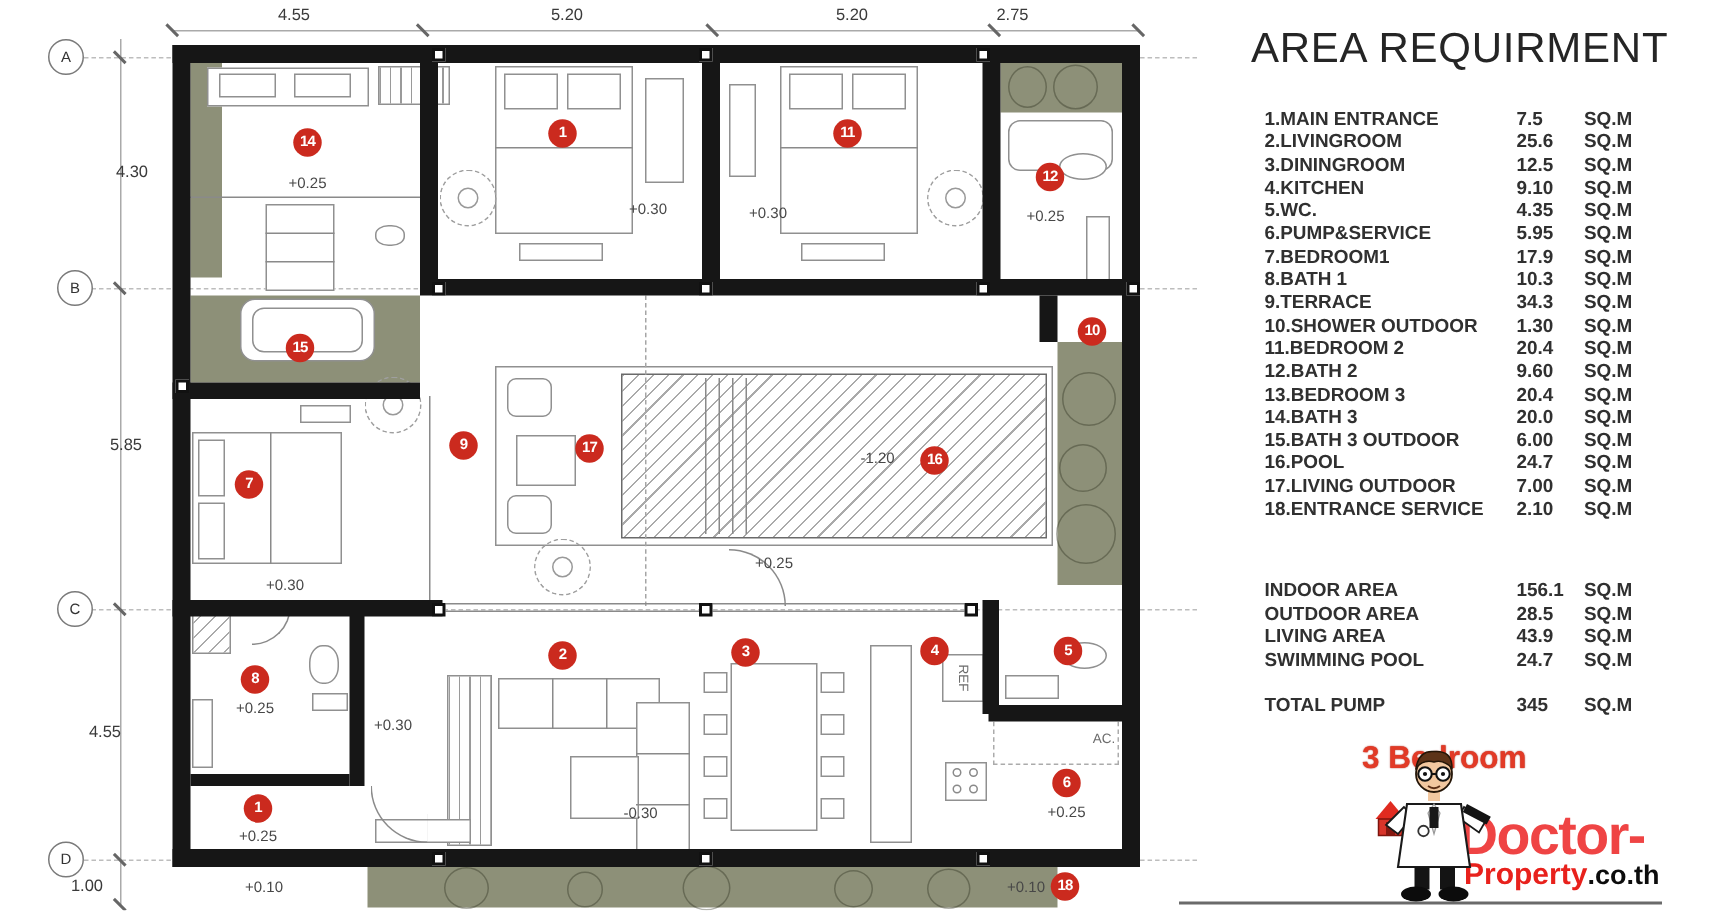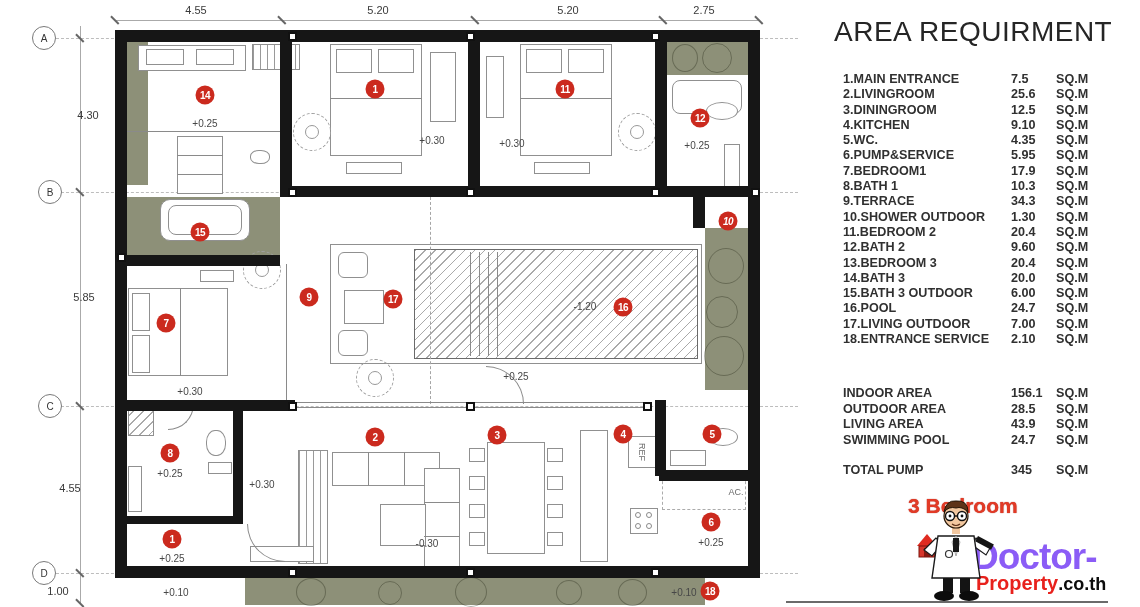--- a/index.html
+++ b/index.html
@@ -36,21 +36,21 @@
   .a-name{position:absolute;left:15px}
   .a-val{position:absolute;left:183px}
   .a-unit{position:absolute;left:228px}
   #area-summary{position:absolute;left:0;top:370px;width:100%}
   #area-total{position:absolute;left:0;top:447px;width:100%}
   
   #plan-title{position:absolute;left:788px;top:566px;font-size:30px;color:#3d3d3d;letter-spacing:2px;word-spacing:9px;z-index:40;white-space:nowrap}
   #plan-title-rule{position:absolute;left:786px;top:601px;width:322px;height:2px;background:#6a6a6a;z-index:40}
   #logo{position:absolute;left:898px;top:492px;width:242px;height:112px;z-index:50}
   #badge{position:absolute;left:10px;top:2px;font-size:21px;font-weight:700;color:#e23a26;text-shadow:0 0 1px #a32014;white-space:nowrap}
-  #brand-main{position:absolute;left:74px;top:44px;font-size:37px;font-weight:800;color:#8b5cf6;letter-spacing:-1px;white-space:nowrap}
+  #brand-main{position:absolute;left:74px;top:44px;font-size:37px;font-weight:800;color:#ef4444;letter-spacing:-1px;white-space:nowrap}
   #brand-sub{position:absolute;left:78px;top:80px;font-size:20px;font-weight:800;white-space:nowrap}
   #brand-sub .red{color:#e8211c}
   #brand-sub .blk{color:#0c0c0c;font-size:18px}
   #doctor{position:absolute;left:18px;top:6px;z-index:2}
 </style>
 </head>
 <body>
 
 <div id="canvas">
 
@@ -205,21 +205,21 @@
       <div class="gb" style="left: 44px; top: 38px;">A</div>
       <div class="gridline" style="left: 56px; top: 192px; width: 742px;"></div>
       <div class="gb" style="left: 50px; top: 192px;">B</div>
       <div class="gridline" style="left: 56px; top: 406px; width: 742px;"></div>
       <div class="gb" style="left: 50px; top: 406px;">C</div>
       <div class="gridline" style="left: 56px; top: 573px; width: 742px;"></div>
       <div class="gb" style="left: 44px; top: 573px;">D</div>
       <div class="dimlab" style="left: 196px; top: 10px;">4.55</div>
       <div class="dimlab" style="left: 378px; top: 10px;">5.20</div>
       <div class="dimlab" style="left: 568px; top: 10px;">5.20</div>
-      <div class="dimlab" style="left: 704px; top: 10px; text-align: center;">2.75</div>
+      <div class="dimlab" style="left: 675px; top: 10px; text-align: center;">2.75</div>
       <div class="dimlab" style="left: 88px; top: 115px;">4.30</div>
       <div class="dimlab" style="left: 84px; top: 297px;">5.85</div>
       <div class="dimlab" style="left: 70px; top: 488px;">4.55</div>
       <div class="dimlab" style="left: 58px; top: 591px;">1.00</div>
       <div class="tick" style="left: 115px; top: 20px;"></div>
       <div class="tick" style="left: 282px; top: 20px;"></div>
       <div class="tick" style="left: 475px; top: 20px;"></div>
       <div class="tick" style="left: 663px; top: 20px;"></div>
       <div class="tick" style="left: 759px; top: 20px;"></div>
       <div class="tick" style="left: 80px; top: 38px;"></div>
@@ -229,21 +229,21 @@
       <div class="tick" style="left: 80px; top: 603px;"></div>
       <div class="marker" style="left: 172px; top: 539px;">1</div>
       <div class="marker" style="left: 375px; top: 437px;">2</div>
       <div class="marker" style="left: 497px; top: 435px;">3</div>
       <div class="marker" style="left: 623px; top: 434px;">4</div>
       <div class="marker" style="left: 712px; top: 434px;">5</div>
       <div class="marker" style="left: 711px; top: 522px;">6</div>
       <div class="marker" style="left: 166px; top: 323px;">7</div>
       <div class="marker" style="left: 170px; top: 453px;">8</div>
       <div class="marker" style="left: 309px; top: 297px;">9</div>
-      <div class="marker" style="left: 728px; top: 221px; font-style: italic;">10</div>
+      <div class="marker" style="left: 728px; top: 221px;">10</div>
       <div class="marker" style="left: 565px; top: 89px;">11</div>
       <div class="marker" style="left: 700px; top: 118px;">12</div>
       <div class="marker" style="left: 375px; top: 89px;">1</div>
       <div class="marker" style="left: 205px; top: 95px;">14</div>
       <div class="marker" style="left: 200px; top: 213px; margin-top: 19px;">15</div>
       <div class="marker" style="left: 623px; top: 307px;">16</div>
       <div class="marker" style="left: 393px; top: 299px;">17</div>
       <div class="marker" style="left: 710px; top: 591px;">18</div>
       <div class="level" style="left: 205px; top: 123px;">+0.25</div>
       <div class="level" style="left: 432px; top: 140px;">+0.30</div>

